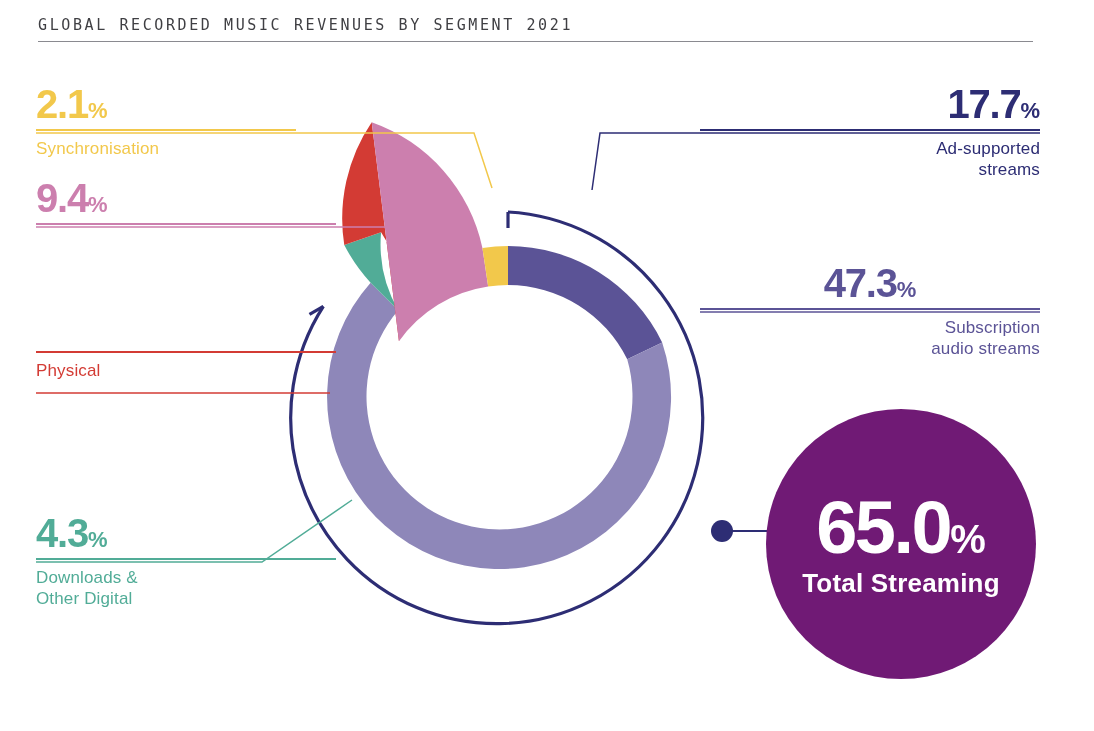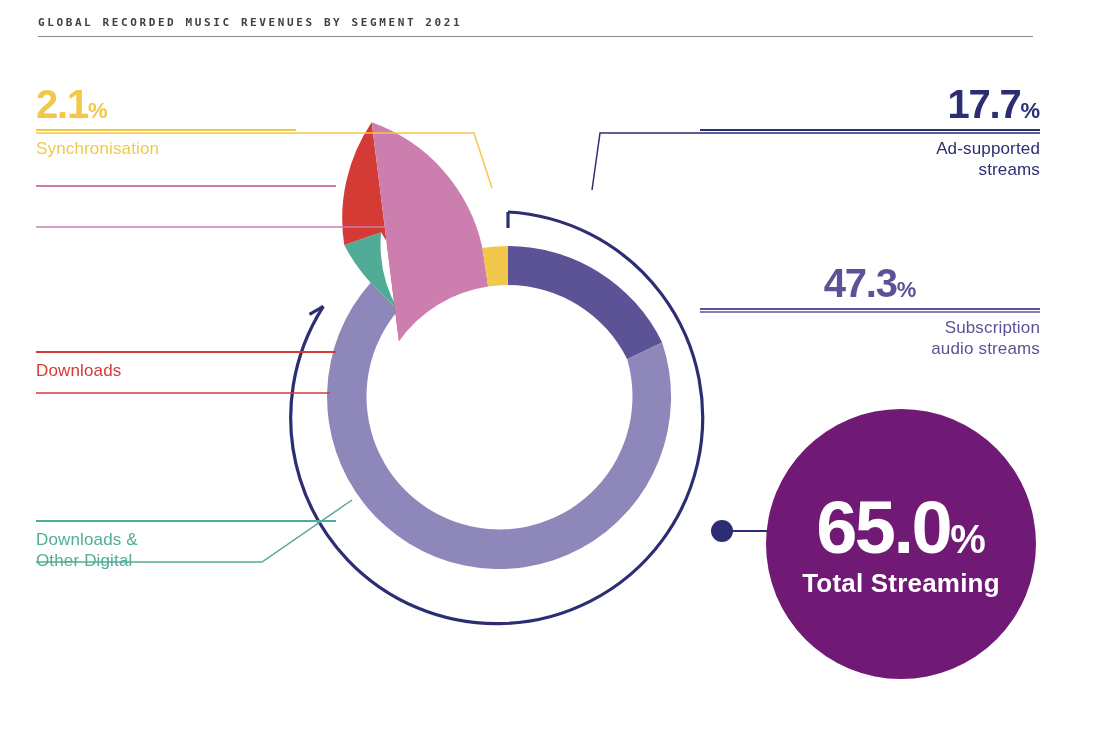--- a/index.html
+++ b/index.html
@@ -19,22 +19,22 @@
 
   
   #title-bar {
     position: absolute;
     left: 38px;
     top: 16px;
     width: 1000px;
   }
   #page-title {
     font-family: "DejaVu Sans Mono", "Liberation Mono", monospace;
-    font-size: 11px;
-    font-weight: bold;
+    font-size: 15px;
+    font-weight: normal;
     letter-spacing: 2.6px;
     color: #3f3f43;
     white-space: nowrap;
     line-height: 1.2;
   }
   #title-rule {
     margin-top: 7px;
     height: 1px;
     background: #8a8a90;
     width: 995px;
@@ -201,29 +201,35 @@
 
   <div class="callout left" style="left:36px; top:85px; width:260px;">
     <div class="value" style="color:#f2c84b;">
       <span>2.1</span><span class="pct">%</span>
     </div>
     <div class="rule" style="background: rgb(242, 200, 75); width: 260px;"></div>
     <div class="name" style="color:#f2c84b;">Synchronisation</div>
   </div>
 
   <div class="callout left" style="left:36px; top:179px; width:300px;">
+    <div class="value" style="color:#cc7fae;">
+      <span>9.4</span><span class="pct">%</span>
+    </div>
     <div class="rule" style="background: rgb(204, 127, 174); width: 300px;"></div>
   </div>
 
   <div class="callout left" style="left:36px; top:345px; width:300px;">
     <div class="rule" style="background: rgb(211, 59, 52); width: 300px;"></div>
-    <div class="name" style="color:#d33b34;">Downloads</div>
+    <div class="name" style="color:#d33b34;">Physical</div>
   </div>
 
   <div class="callout left" style="left:36px; top:514px; width:300px;">
+    <div class="value" style="color:#51ac97;">
+      <span>4.3</span><span class="pct">%</span>
+    </div>
     <div class="rule" style="background: rgb(81, 172, 151); width: 300px;"></div>
     <div class="name" style="color:#51ac97;">
       <span>Downloads &amp;</span><br>
       <span>Other Digital</span>
     </div>
   </div>
 
   <div class="callout right" style="right:54px; top:85px; width:340px;">
     <div class="value" style="color:#2d2d74;">
       <span>17.7</span><span class="pct">%</span>

